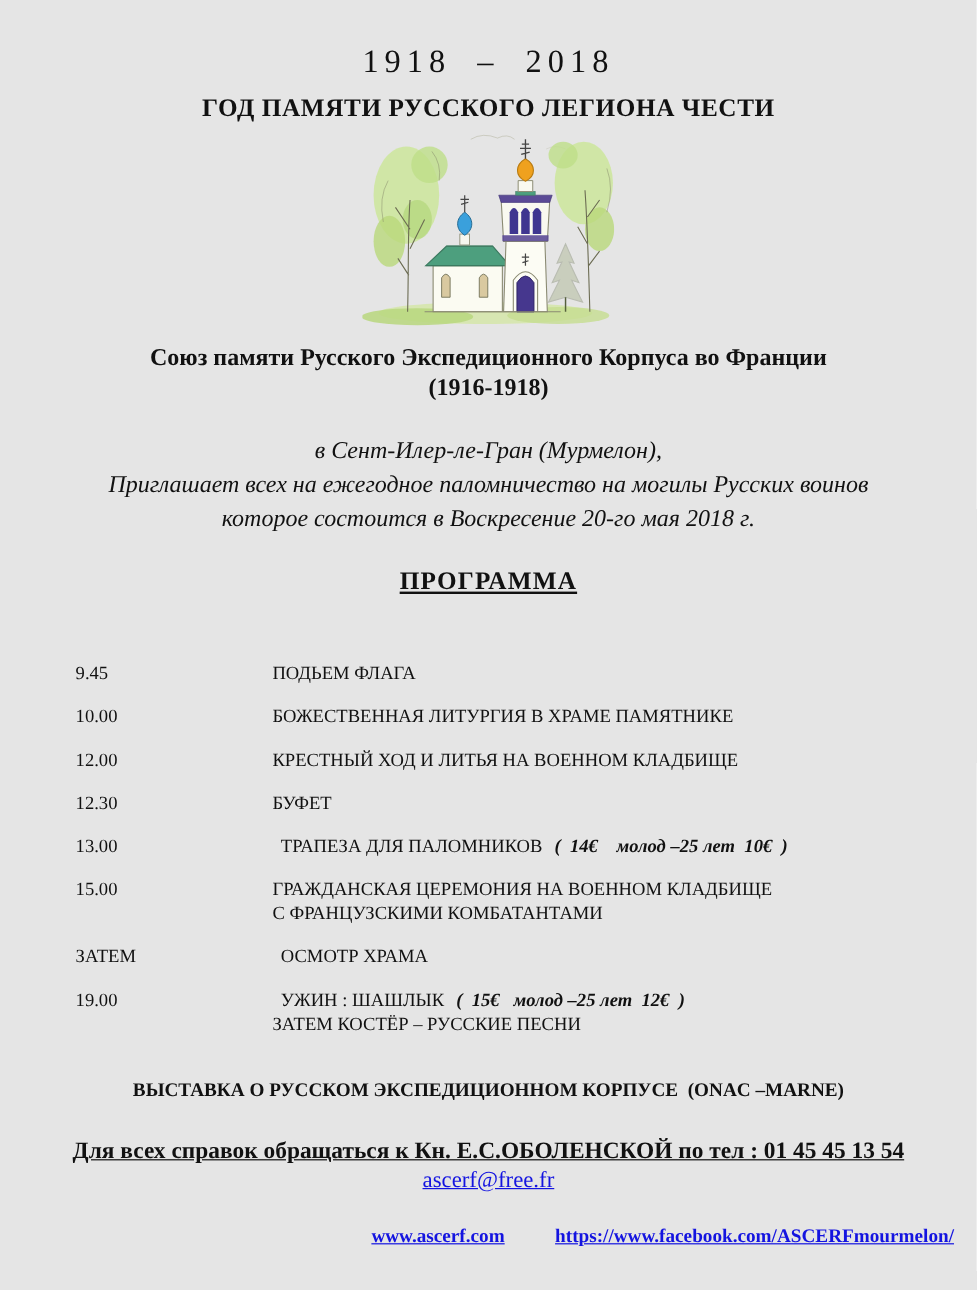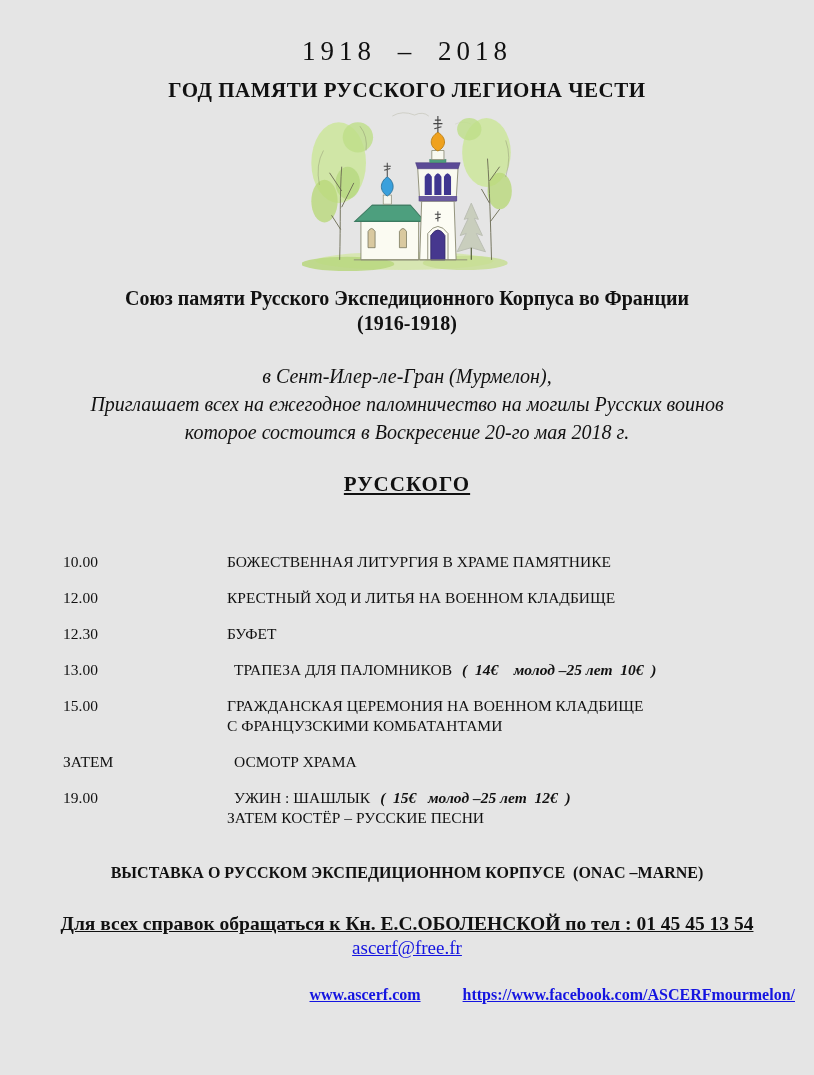--- a/index.html
+++ b/index.html
@@ -179,24 +179,30 @@
     <div>(1916-1918)</div>
   </div>
 
   <div class="invite">
     <div>в Сент-Илер-ле-Гран (Мурмелон),</div>
     <div>Приглашает всех на ежегодное паломничество на могилы Русских воинов</div>
     <div>которое состоится в Воскресение 20-го мая 2018 г.</div>
   </div>
 
   <div class="prog-title-wrap">
-    <span class="prog-title">РУССКОГО</span>
+    <span class="prog-title">ПРОГРАММА</span>
   </div>
 
   <div class="schedule">
+      <div class="sched-row">
+        <div class="sched-time">9.45</div>
+        <div class="sched-desc">
+          <div class="sched-line"><span class="sched-text">ПОДЬЕМ ФЛАГА</span></div>
+        </div>
+      </div>
       <div class="sched-row">
         <div class="sched-time">10.00</div>
         <div class="sched-desc">
           <div class="sched-line"><span class="sched-text">БОЖЕСТВЕННАЯ ЛИТУРГИЯ В ХРАМЕ ПАМЯТНИКЕ</span></div>
         </div>
       </div>
       <div class="sched-row">
         <div class="sched-time">12.00</div>
         <div class="sched-desc">
           <div class="sched-line"><span class="sched-text">КРЕСТНЫЙ ХОД И ЛИТЬЯ НА ВОЕННОМ КЛАДБИЩЕ</span></div>

